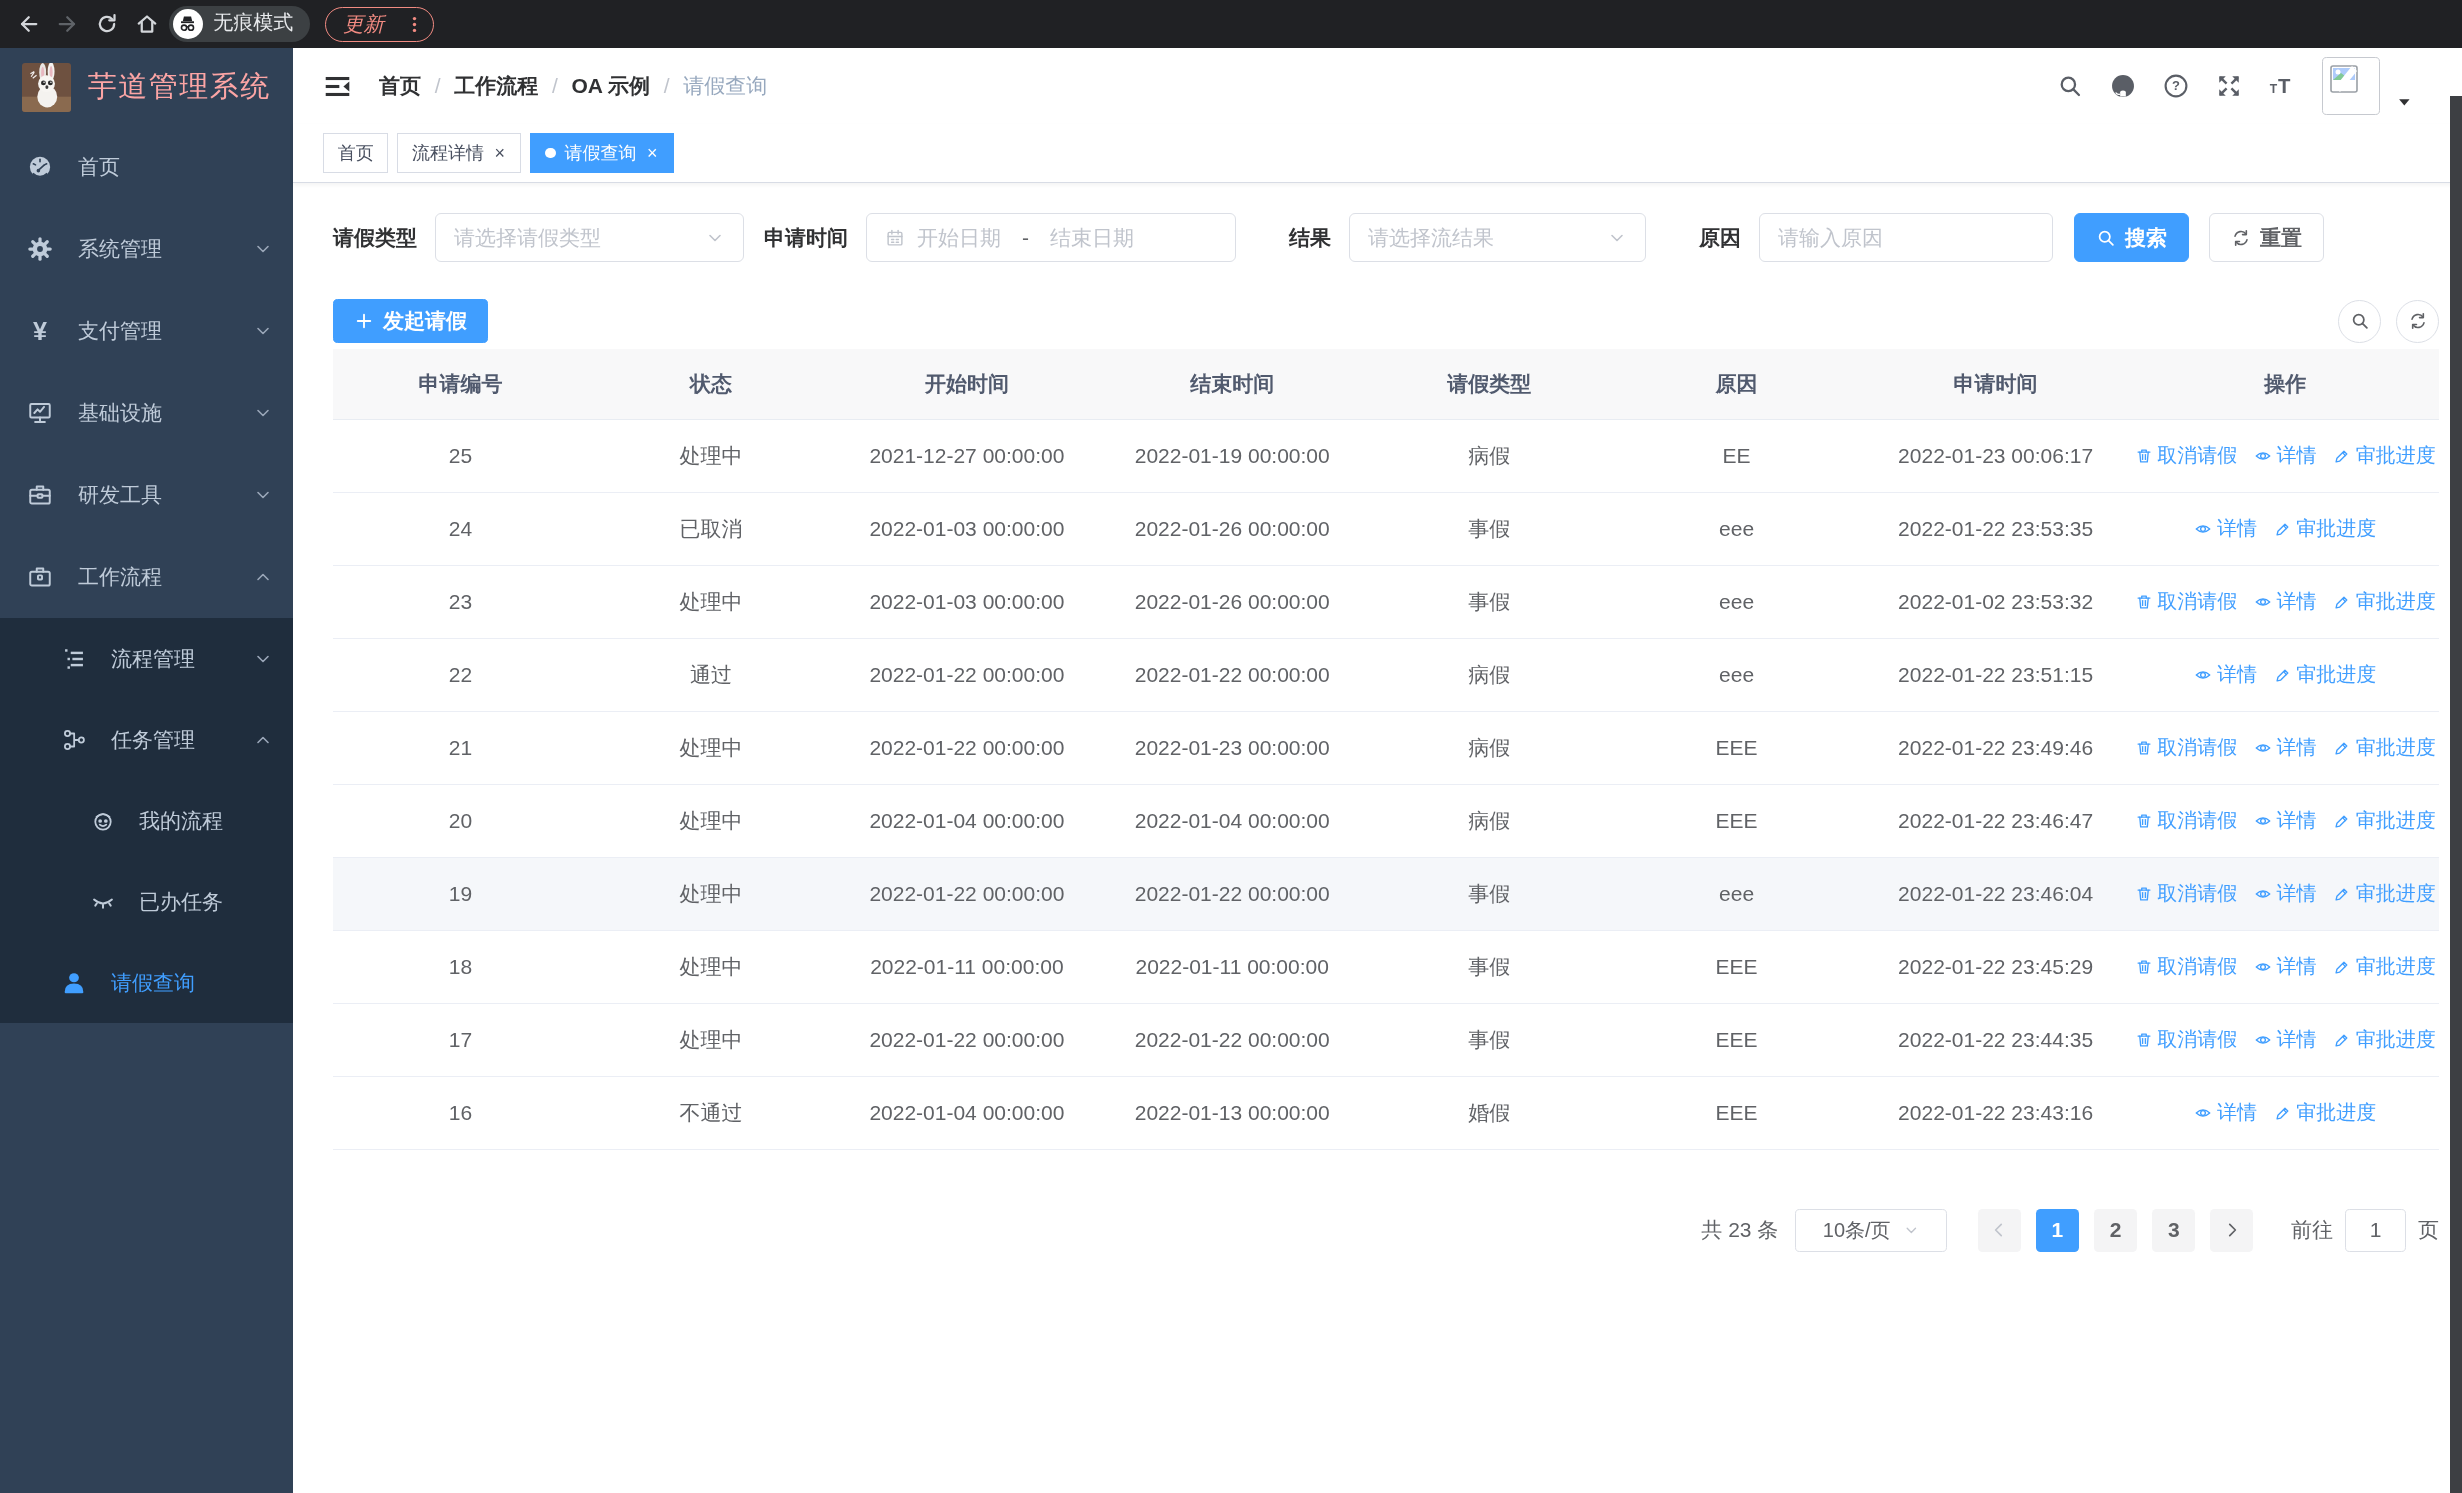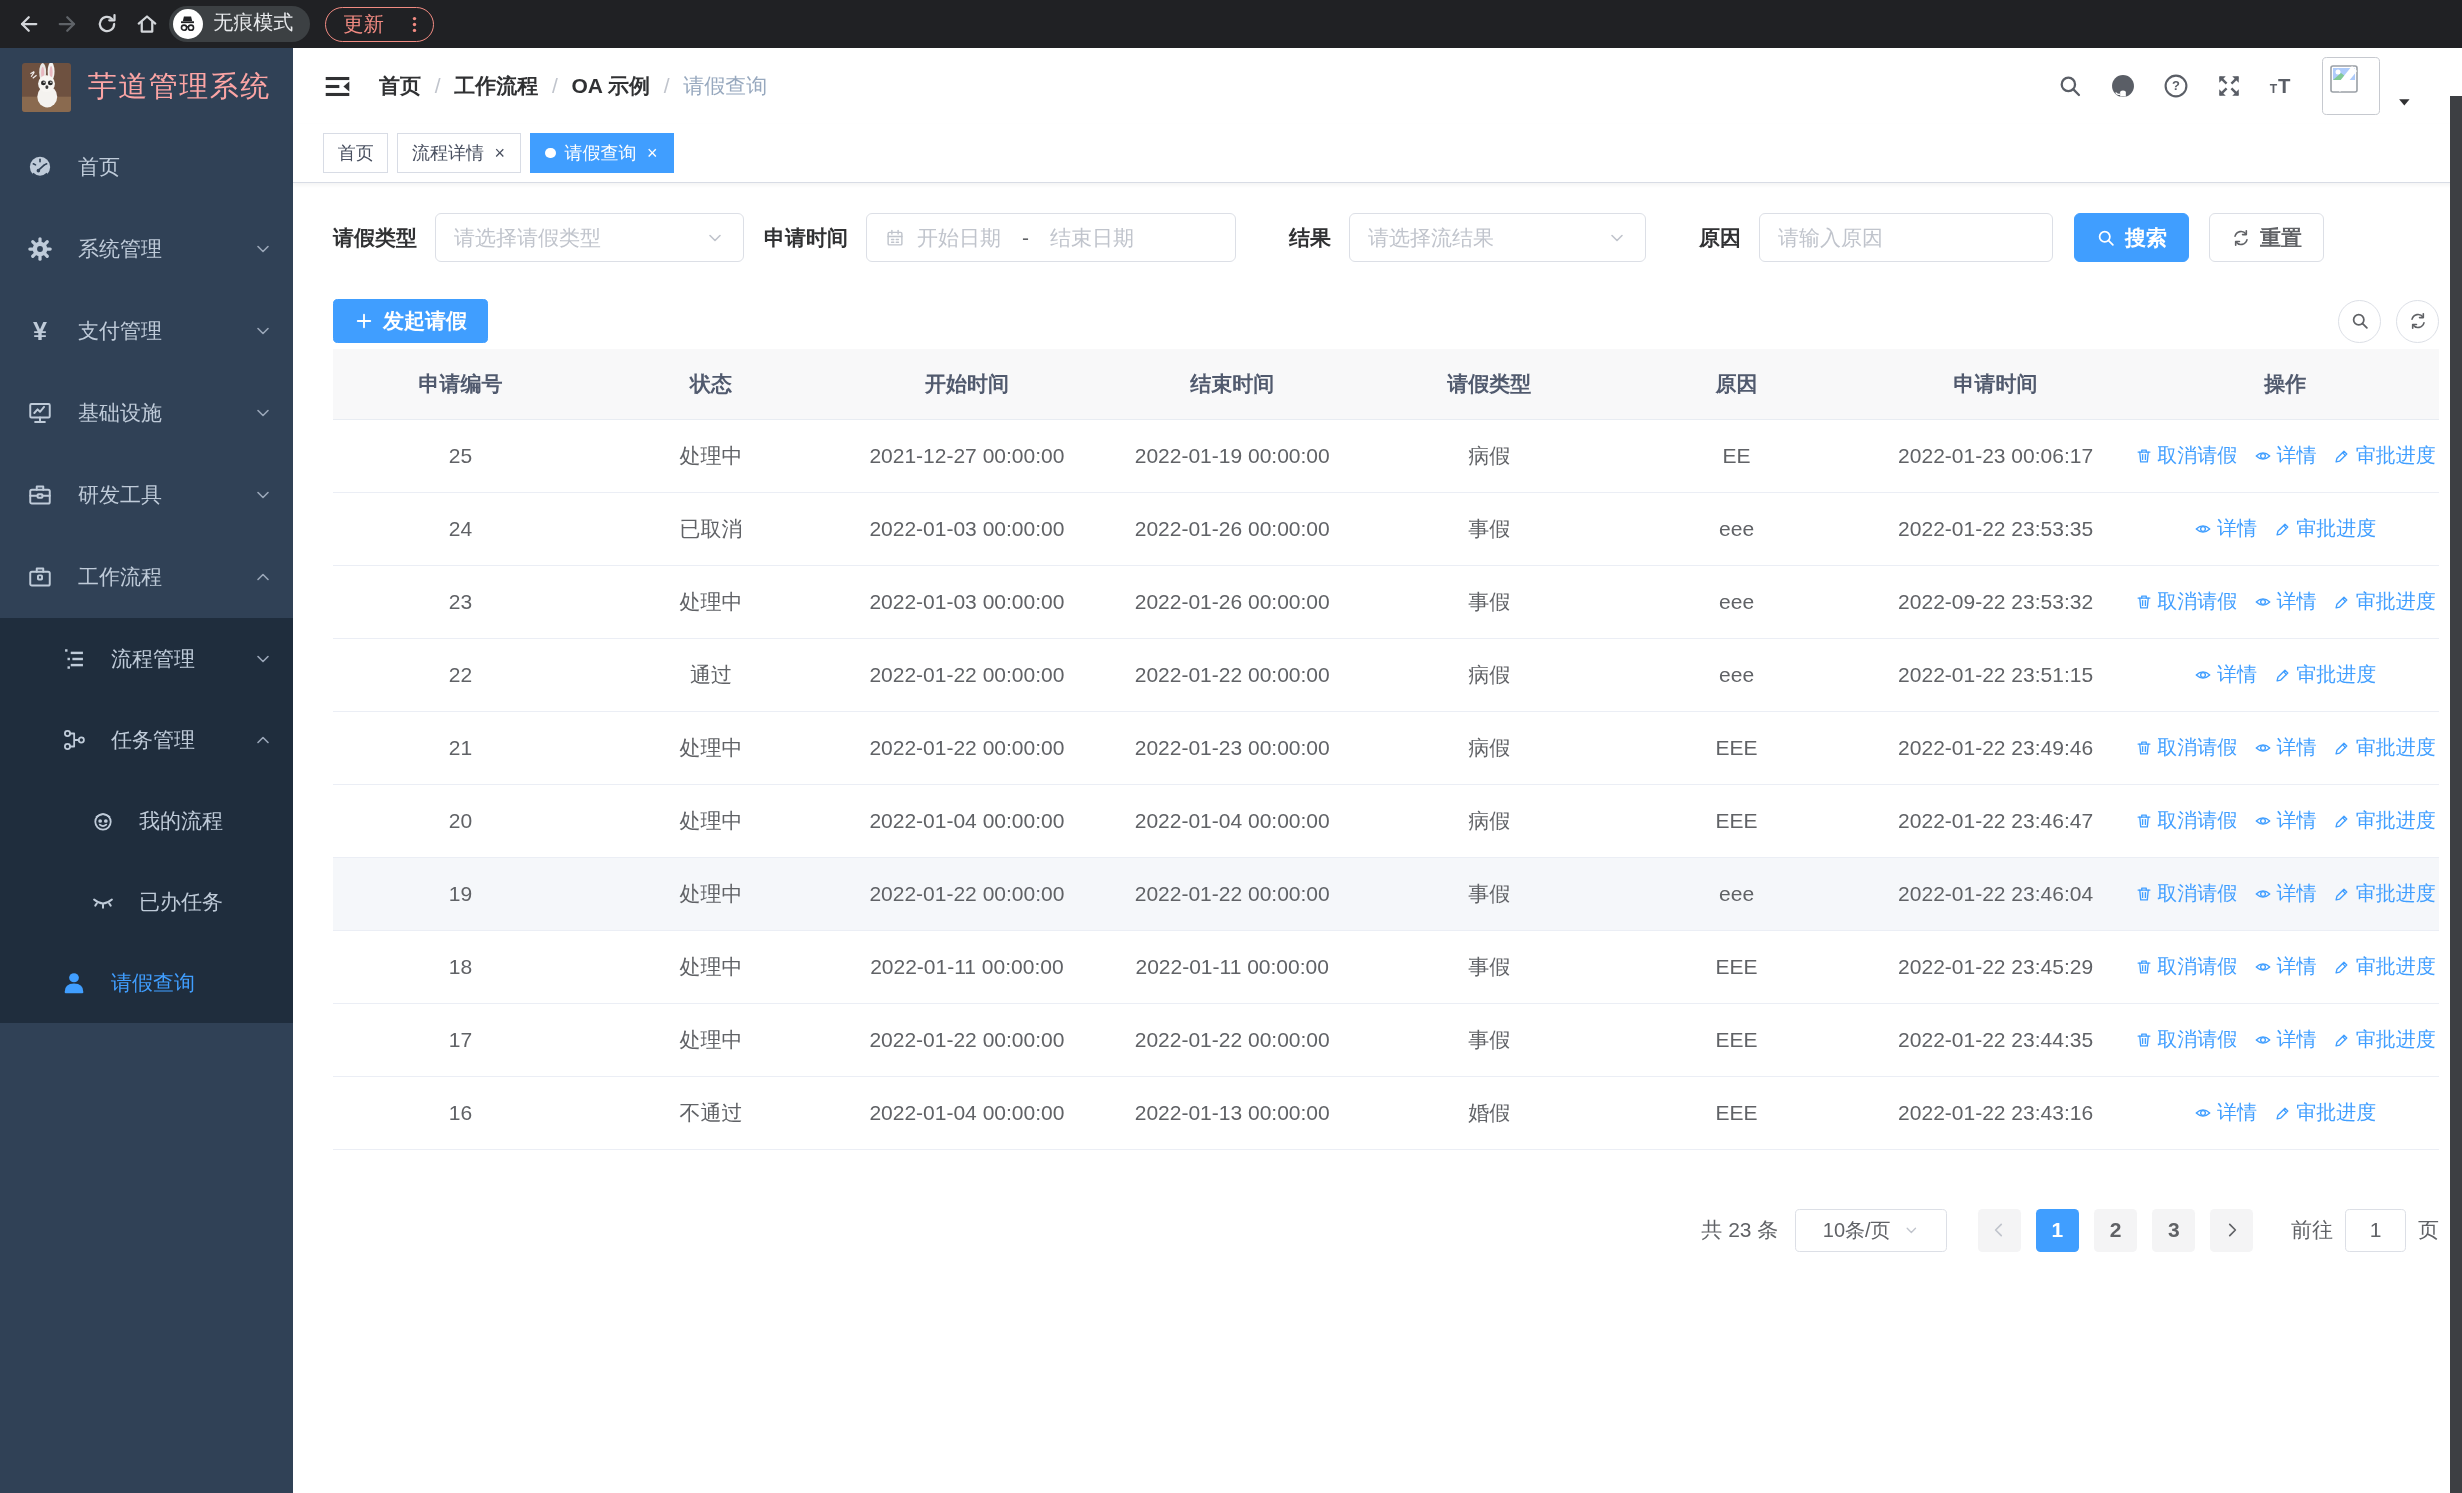--- a/index.html
+++ b/index.html
@@ -21,21 +21,21 @@
   .omnibox .spacer { flex:1; }
   .star { font-size:26px; color:#9aa0a6; }
   .warn-icon svg { width:21px; height:21px; margin-right:7.6px; vertical-align:-3.8px; }
   .incog { height:36px; border-radius:18px; background:#3c4043; display:flex; align-items:flex-start;
     gap:10.6px; padding:3px 16.7px 3px 3.8px; color:#e8eaed; font-size:20px; flex-shrink:0; }
   .incog-circ { width:30px; height:30px; border-radius:50%; background:#fff; display:flex;
     align-items:center; justify-content:center; }
   .incog-circ svg { width:23px; height:23px; }
   .update-pill { height:35px; border:1.5px solid #f28b82; border-radius:18px; color:#f28b82;
     display:flex; align-items:center; gap:20px; padding:0 7.6px 0 16.7px; font-size:20.5px;
-    margin-left:10.6px; flex-shrink:0; }
+    margin-left:10.6px; flex-shrink:0;font-style:italic; }
   .update-pill svg { width:21px; height:21px; }
 
   
   .app { display:flex; height:1446px; position:relative; }
   .scroll-strip { position:absolute; right:0; top:48px; width:12px; height:1446px;
     background:#3d3f43; z-index:50; }
 
   
   .sidebar { width:293px; background:#304156; flex-shrink:0; overflow:hidden; }
   .logo-row { height:78px; display:flex; align-items:center; justify-content:center; gap:16.7px; }
@@ -662,21 +662,21 @@
                 </div>
               </td>
             </tr>
             <tr>
               <td>23</td>
               <td>处理中</td>
               <td>2022-01-03 00:00:00</td>
               <td>2022-01-26 00:00:00</td>
               <td>事假</td>
               <td>eee</td>
-              <td>2022-09-22 23:53:32</td>
+              <td>2022-01-02 23:53:32</td>
               <td>
                 <div class="acts">
                   <span class="act-link">
                     <span style="display: flex;">
                       <svg viewBox="0 0 32 32" fill="none" stroke="currentColor" stroke-width="2.4" stroke-linecap="round" stroke-linejoin="round">
                         <line x1="5.5" y1="9" x2="26.5" y2="9"></line>
                         <path d="M12 9 V5.5 h8 V9"></path>
                         <path d="M8.5 9 l1.6 17.5 h11.8 L23.5 9"></path>
                         <line x1="13.5" y1="13.5" x2="13.5" y2="22"></line>
                         <line x1="18.5" y1="13.5" x2="18.5" y2="22"></line>

